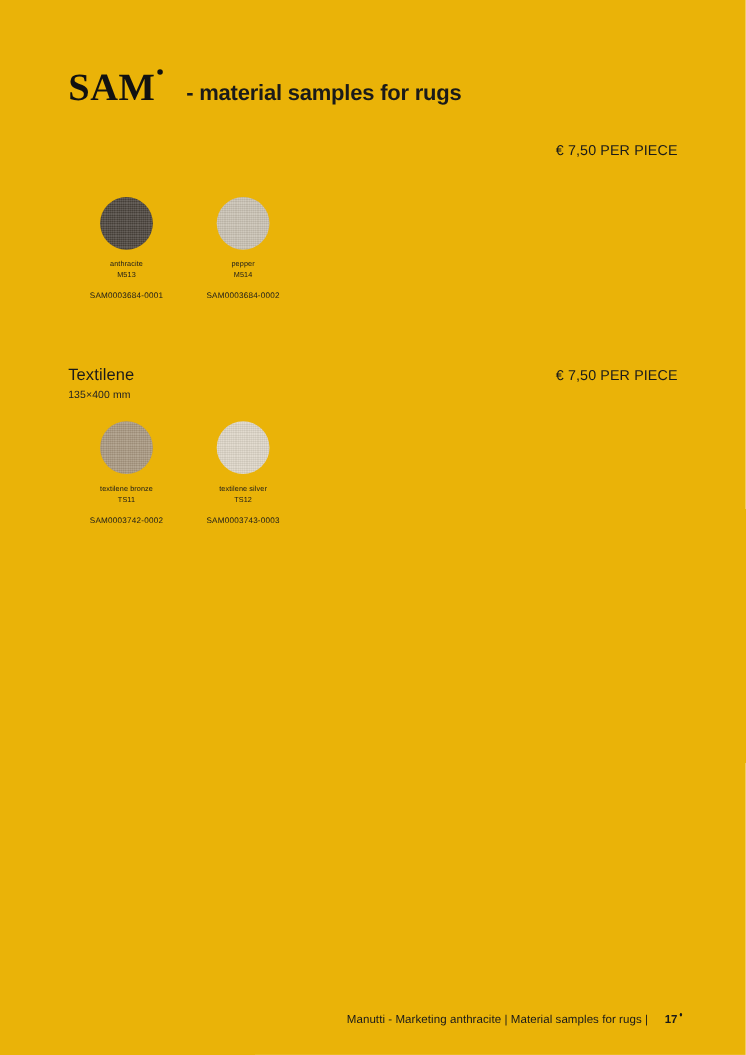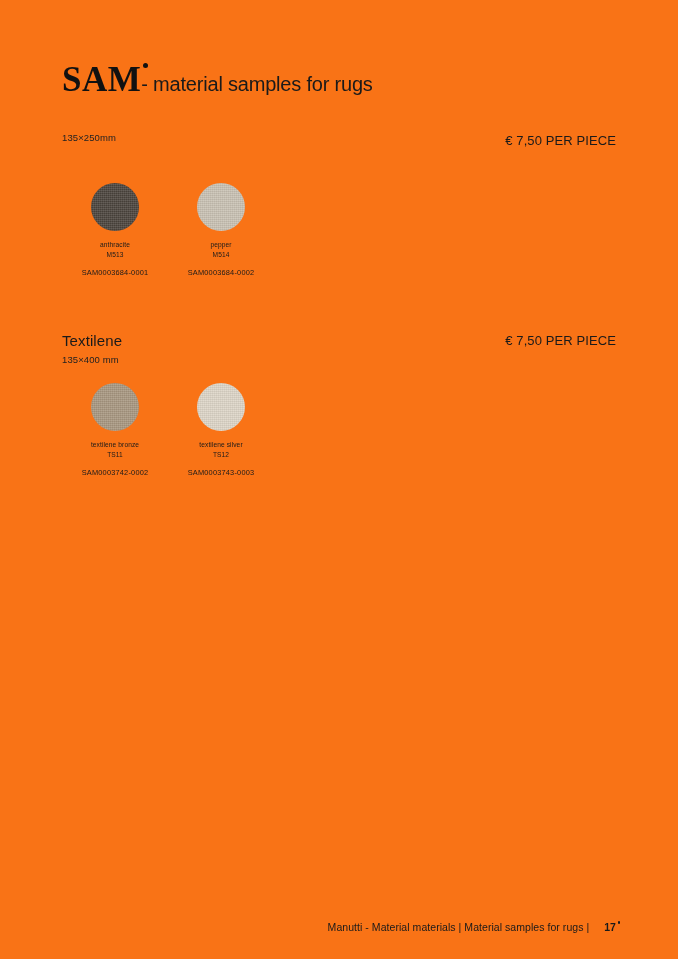--- a/index.html
+++ b/index.html
@@ -13,21 +13,21 @@
     position: relative;
     font-family: "Liberation Sans", sans-serif;
     color: #1a1a1a;
     -webkit-font-smoothing: antialiased;
     overflow: hidden;
   }
 
   .page {
     position: absolute;
     inset: 0;
-    background: #f97316;
+    background: #eab308;
   }
 
   
   .header {
     position: absolute;
     left: 62px;
     top: 62px;
     display: flex;
     align-items: baseline;
   }
@@ -47,24 +47,24 @@
     position: absolute;
     width: 5px;
     height: 5px;
     border-radius: 50%;
     background: #111111;
     right: -7px;
     top: 1px;
   }
   .header-title {
     font-size: 20px;
-    font-weight: 400;
+    font-weight: 700;
     letter-spacing: -0.2px;
     color: #1a1a1a;
-    margin-left: 0;
+    margin-left: 28px;
     white-space: nowrap;
   }
 
   
   .section {
     position: absolute;
     left: 62px;
     width: 554px;
   }
   .section-head {
@@ -186,21 +186,20 @@
   <div class="header">
     <span class="logo-wrap">
       <span class="logo">SAM</span>
       <span class="logo-dot"></span>
     </span>
     <span class="header-title">- material samples for rugs</span>
   </div>
 
   <div class="section" style="top:128px;">
     <div class="section-head">
-      <div class="section-dims">135×250mm</div>
       <div class="section-price">€ 7,50 PER PIECE</div>
     </div>
     <div class="swatch-row">
       <div class="swatch">
         <div class="swatch-disc" style="background: rgb(75, 68, 61);"></div>
         <div class="swatch-name">anthracite</div>
         <div class="swatch-code">M513</div>
         <div class="swatch-sku">SAM0003684-0001</div>
       </div>
       <div class="swatch">
@@ -228,20 +227,20 @@
       <div class="swatch">
         <div class="swatch-disc" style="background: rgb(221, 213, 199);"></div>
         <div class="swatch-name">textilene silver</div>
         <div class="swatch-code">TS12</div>
         <div class="swatch-sku">SAM0003743-0003</div>
       </div>
     </div>
   </div>
 
   <div class="footer">
-    <span>Manutti - Material materials | Material samples for rugs |</span>
+    <span>Manutti - Marketing anthracite | Material samples for rugs |</span>
     <span class="footer-page">
       <span>17</span>
       <span class="footer-dot"></span>
     </span>
   </div>
 
 </div>
 
 </body></html>

